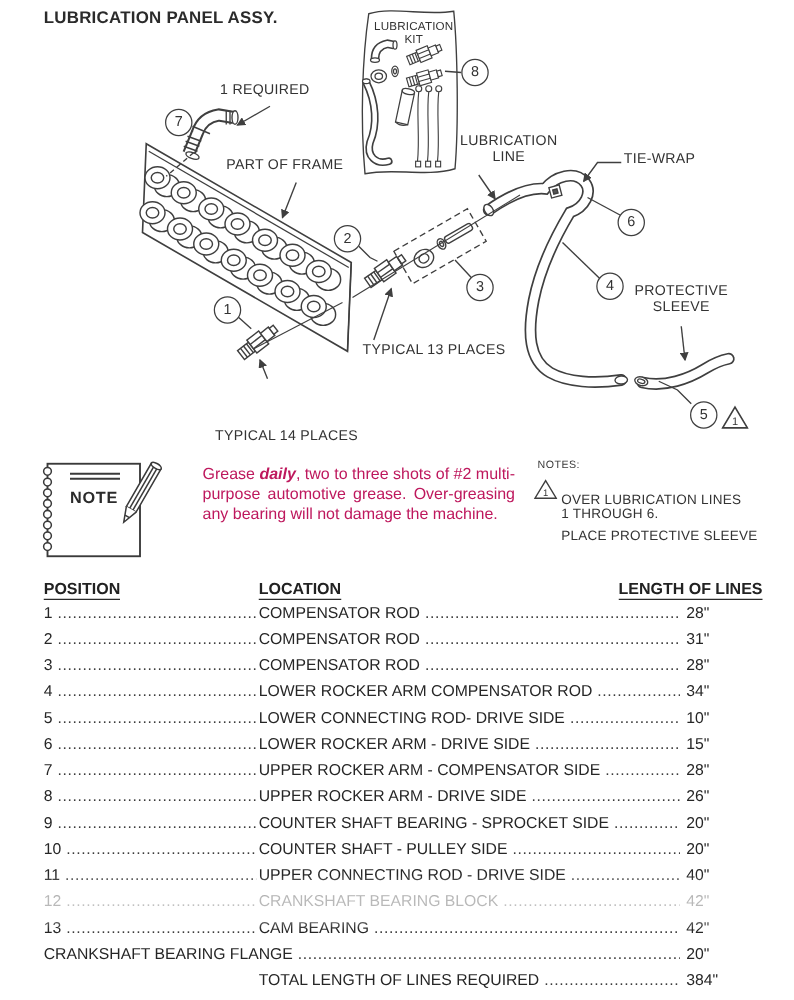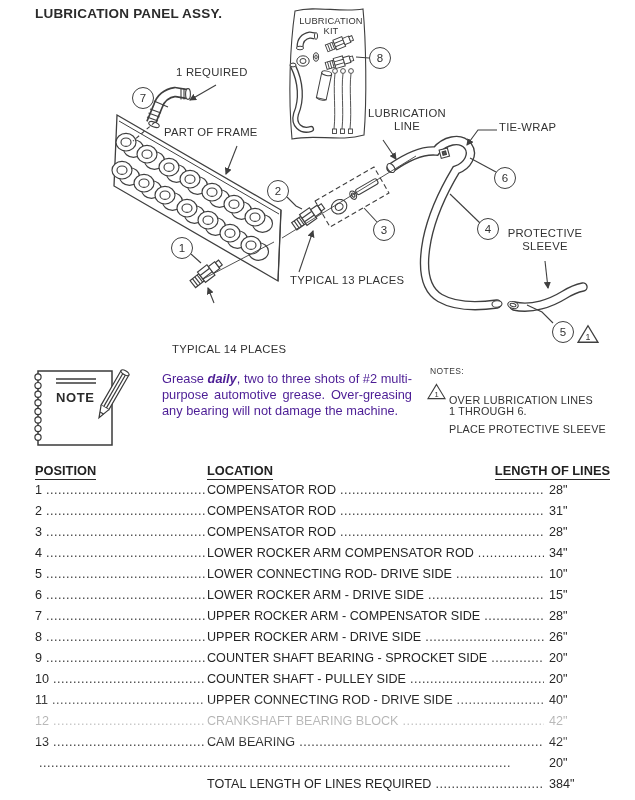--- a/index.html
+++ b/index.html
@@ -27,21 +27,21 @@
   .callout{position:absolute;z-index:3;width:22px;height:22px;box-sizing:border-box;
            border:1.4px solid #3f3f3f;border-radius:50%;background:#fff;
            display:flex;align-items:center;justify-content:center;
            font-size:11.5px;color:#333;}
   .tri{position:absolute;z-index:3;}
   .tri svg text{font-family:"Liberation Sans",sans-serif;font-size:8px;fill:#333;}
   
   .note-head{position:absolute;left:56px;top:390px;z-index:2;font-size:13px;font-weight:700;
              letter-spacing:.6px;color:#2b2b2b;}
   .note-text{position:absolute;left:162px;top:371px;width:250px;z-index:2;font-size:12.8px;
-             line-height:15.8px;color:#4c1d95;text-align:justify;}
+             line-height:15.8px;color:#be185d;text-align:justify;}
   .notes-head{position:absolute;left:430px;top:366px;z-index:2;font-size:8.5px;
               letter-spacing:.4px;color:#3a3a3a;}
   .notes-line{position:absolute;left:449px;z-index:2;font-size:10.8px;letter-spacing:.2px;
               color:#333;white-space:nowrap;}
   
   .ptable{position:absolute;left:35px;top:458px;width:575px;z-index:2;font-size:12.6px;color:#262626;}
   .thead{display:flex;align-items:flex-end;height:22px;font-weight:700;font-size:12.8px;color:#222;}
   .thead .hu{border-bottom:1.9px solid #2a2a2a;padding-bottom:1px;display:inline-block;}
   .h-pos{width:172px;}
   .h-loc{flex:1;}
@@ -232,21 +232,21 @@
       <line x1="1.5" y1="-28" x2="1.5" y2="12"></line>
       <path d="M-4.5,12 L0,24 L4.5,12"></path>
       <line x1="-2" y1="18.5" x2="2" y2="18.5"></line>
       <ellipse cx="0" cy="-28" rx="4.5" ry="2"></ellipse>
     </g>
   </svg>
 
   <div class="title">LUBRICATION PANEL ASSY.</div>
 
   <div class="lbl" style="left:176px;top:66px;">1 REQUIRED</div>
-  <div class="lbl" style="left:164px;top:126px;">PART OF FRAME</div>
+  <div class="lbl" style="left:181px;top:126px;">PART OF FRAME</div>
   <div class="lbl ctr sm" style="left:297px;top:16px;width:68px;">LUBRICATION KIT</div>
   <div class="lbl ctr" style="left:362px;top:107px;width:90px;">LUBRICATION LINE</div>
   <div class="lbl" style="left:499px;top:121px;">TIE-WRAP</div>
   <div class="lbl ctr" style="left:502px;top:227px;width:86px;">PROTECTIVE SLEEVE</div>
   <div class="lbl" style="left:290px;top:274px;">TYPICAL 13 PLACES</div>
   <div class="lbl" style="left:172px;top:306px;margin-top:37px;">TYPICAL 14 PLACES</div>
 
   <div class="callout" style="left:171px;top:237px;">1</div>
   <div class="callout" style="left:267px;top:180px;">2</div>
   <div class="callout" style="left:373px;top:219px;">3</div>
@@ -423,20 +423,21 @@
             <span class="lead"></span>
           </span>
         <span class="c-loc">
             <span>CAM BEARING</span>
             <span class="lead"></span>
           </span>
         <span class="c-len">42"</span>
       </div>
       <div class="trow">
         <span class="c-loc">
+            <span>CRANKSHAFT BEARING FLANGE</span>
             <span class="lead"></span>
           </span>
         <span class="c-len">20"</span>
       </div>
 
       <div class="trow">
         <span class="c-pos"></span>
         <span class="c-loc">
             <span>TOTAL LENGTH OF LINES REQUIRED</span>
             <span class="lead"></span>

